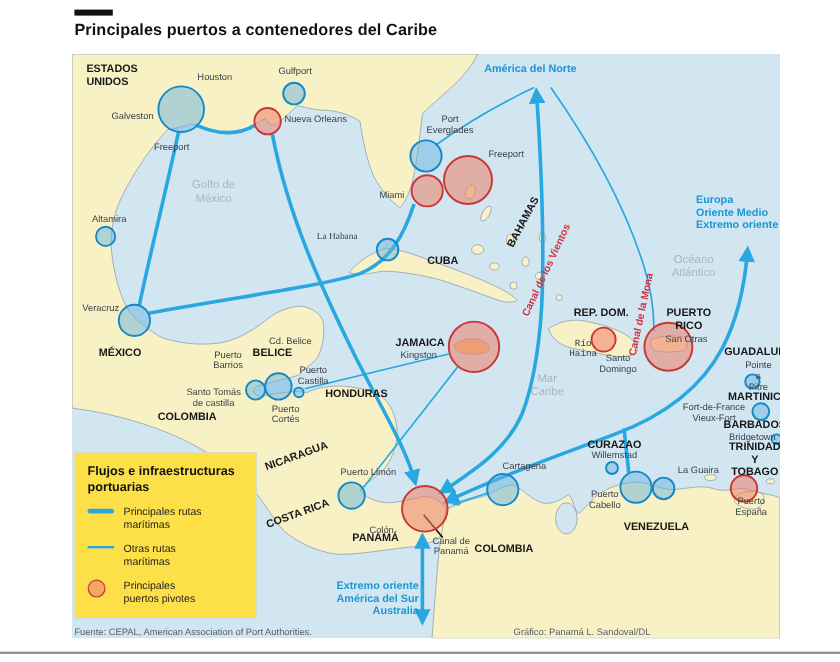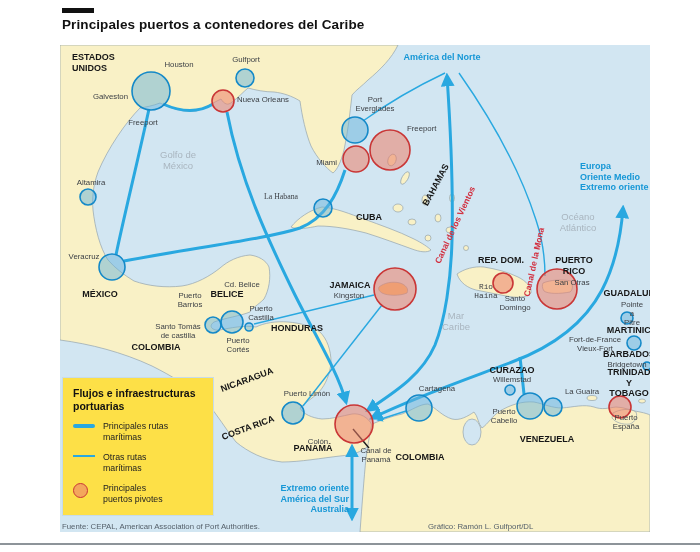--- a/index.html
+++ b/index.html
@@ -285,15 +285,15 @@
     <div class="legend-item">
       <span class="legend-swatch">
           <span class="sw-pivot"></span>
         </span>
       <span class="legend-label">Principales
 puertos pivotes</span>
     </div>
   </div>
 
   <div class="source-line">Fuente: CEPAL, American Association of Port Authorities.</div>
-  <div class="credit-line">Gráfico: Ramón L. Gulfport/DL</div>
+  <div class="credit-line">Gráfico: Panamá L. Sandoval/DL</div>
   <div class="bottom-rule"></div>
 </div>
 
 </body></html>

